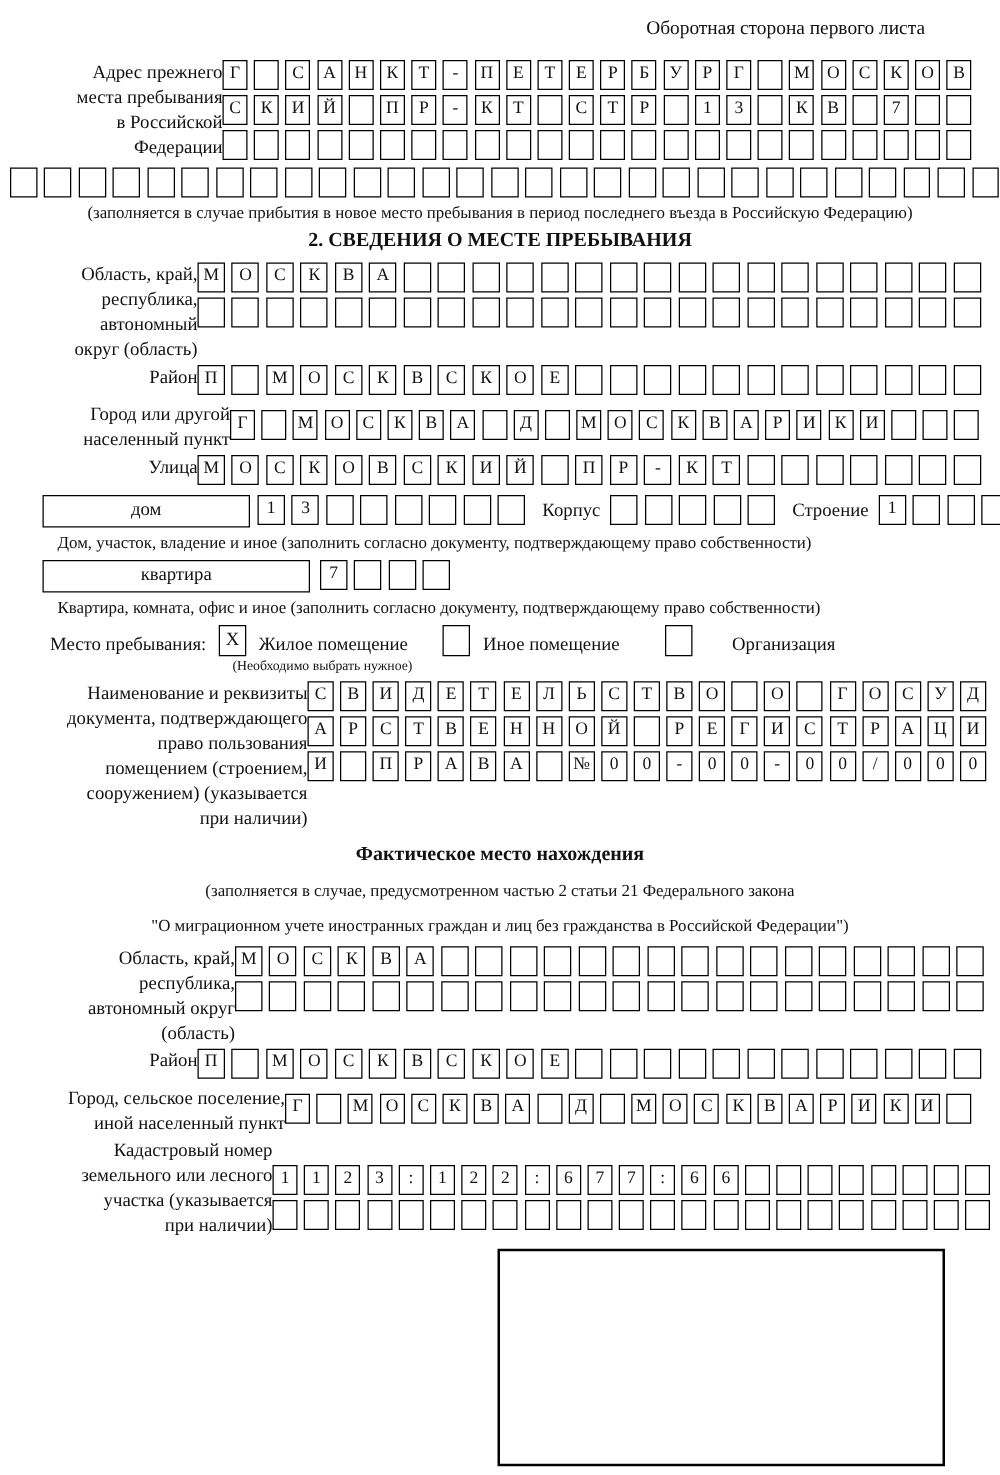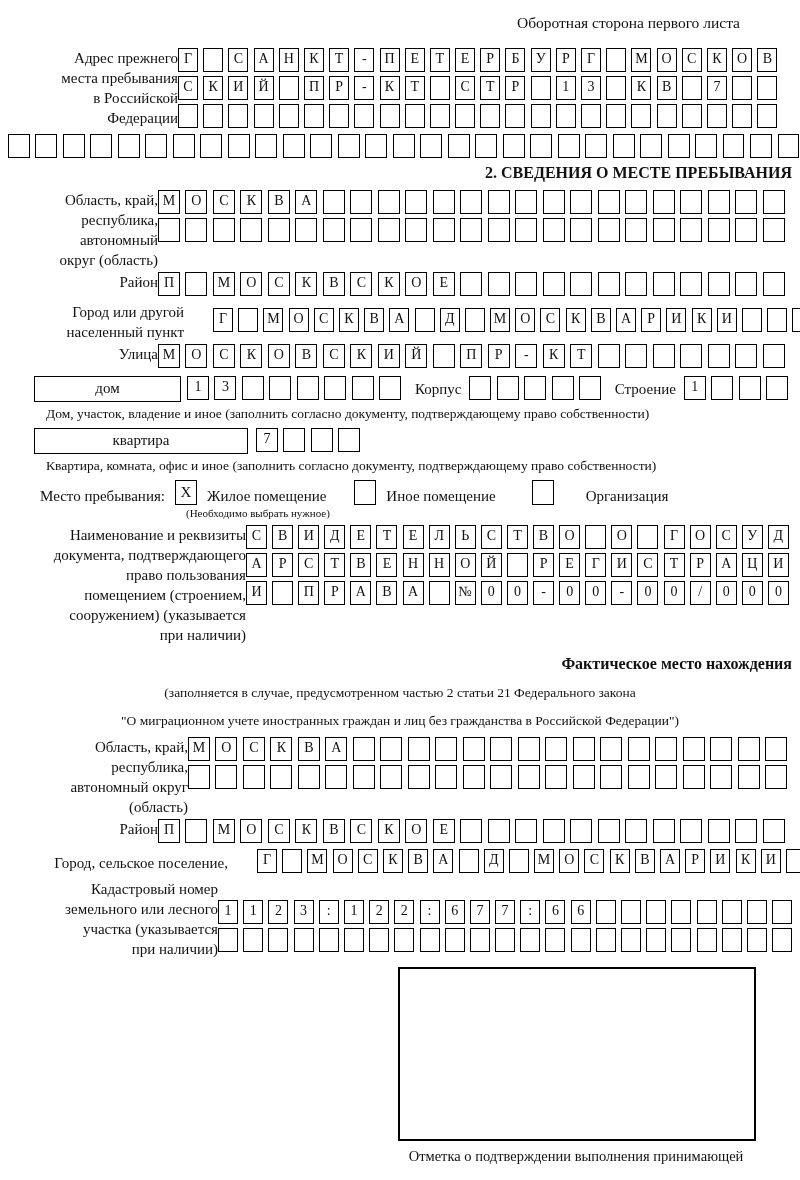--- a/index.html
+++ b/index.html
@@ -17,33 +17,33 @@
   .p27 .cell{width:21.9px;margin-right:5.6px;}
   .p26 .cell{width:21px;margin-right:5.1px;}
   .w170{width:170px;}
   .w150{width:150px;}
   .w176{width:176px;}
   .w180{width:180px;}
   .w220{width:220px;}
   .w210{width:210px;}
   .w238{width:238px;}
   .note{font-size:13.5px;text-align:center;margin:2px 0 6px 0;}
-  .sect-title{font-size:16px;font-weight:bold;text-align:right;margin:6px 0 8px 0;}
+  .sect-title{font-size:16px;font-weight:bold;text-align:center;margin:6px 0 8px 0;}
   .valbox{box-sizing:border-box;border:1.6px solid #000;height:26px;text-align:center;
           font-size:15px;line-height:23px;flex:none;}
   .inlbl{font-size:15px;line-height:26px;flex:none;padding:0 8px;}
   .chkbox{box-sizing:border-box;border:1.6px solid #000;width:22px;height:25px;flex:none;
           text-align:center;font-size:15px;line-height:22px;margin:0 10px;}
   .chkrow{display:flex;align-items:flex-end;font-size:15px;margin:6px 0 0 32px;}
   .midnote{font-size:11px;margin:2px 0 6px 178px;}
   .factnote{font-size:13.5px;text-align:center;margin:12px;}
   .stamp{box-sizing:border-box;border:2px solid #000;width:358px;height:174px;margin:8px 0 6px 390px;}
   .stampnote{width:452px;margin-left:342px;text-align:center;font-size:14.5px;line-height:19px;}
   .mt4{margin-top:4px;}
-  .aic{align-items:center;gap:29px;}
+  .aic{align-items:center;}
 </style>
 </head>
 <body>
 
 <div class="page">
 
   <div class="hdr">Оборотная сторона первого листа</div>
 
   <div class="frow">
     <div class="lbl w170">
@@ -157,20 +157,21 @@
       <span class="cell"></span>
       <span class="cell"></span>
       <span class="cell"></span>
       <span class="cell"></span>
       <span class="cell"></span>
       <span class="cell"></span>
       <span class="cell"></span>
       <span class="cell"></span>
       <span class="cell"></span>
     </div>
+  <div class="note">(заполняется в случае прибытия в новое место пребывания в период последнего въезда в Российскую Федерацию)</div>
 
   <div class="sect-title">2. СВЕДЕНИЯ О МЕСТЕ ПРЕБЫВАНИЯ</div>
 
   <div class="frow">
     <div class="lbl w150">
         <div>Область, край,</div>
         <div>республика,</div>
         <div>автономный</div>
         <div>округ (область)</div>
       </div>
@@ -313,21 +314,21 @@
         <span class="cell"></span>
         <span class="cell"></span>
         <span class="cell"></span>
         <span class="cell"></span>
         <span class="cell"></span>
         <span class="cell"></span>
       </div>
   </div>
 
   <div class="frow mt4" style="margin-left:26px;">
-    <div class="valbox" style="width:147px;text-align:center;">дом</div>
+    <div class="valbox" style="width:166px;text-align:center;">дом</div>
     <div class="cells p27" style="margin-left:6px;">
         <span class="cell">1</span>
         <span class="cell">3</span>
         <span class="cell"></span>
         <span class="cell"></span>
         <span class="cell"></span>
         <span class="cell"></span>
         <span class="cell"></span>
         <span class="cell"></span>
       </div>
@@ -541,20 +542,21 @@
         <span class="cell"></span>
         <span class="cell"></span>
         <span class="cell"></span>
         <span class="cell"></span>
       </div>
   </div>
 
   <div class="frow aic">
     <div class="lbl w220">
         <div>Город, сельское поселение,</div>
+        <div>иной населенный пункт</div>
       </div>
     <div class="cells p25">
         <span class="cell">Г</span>
         <span class="cell"></span>
         <span class="cell">М</span>
         <span class="cell">О</span>
         <span class="cell">С</span>
         <span class="cell">К</span>
         <span class="cell">В</span>
         <span class="cell">А</span>

